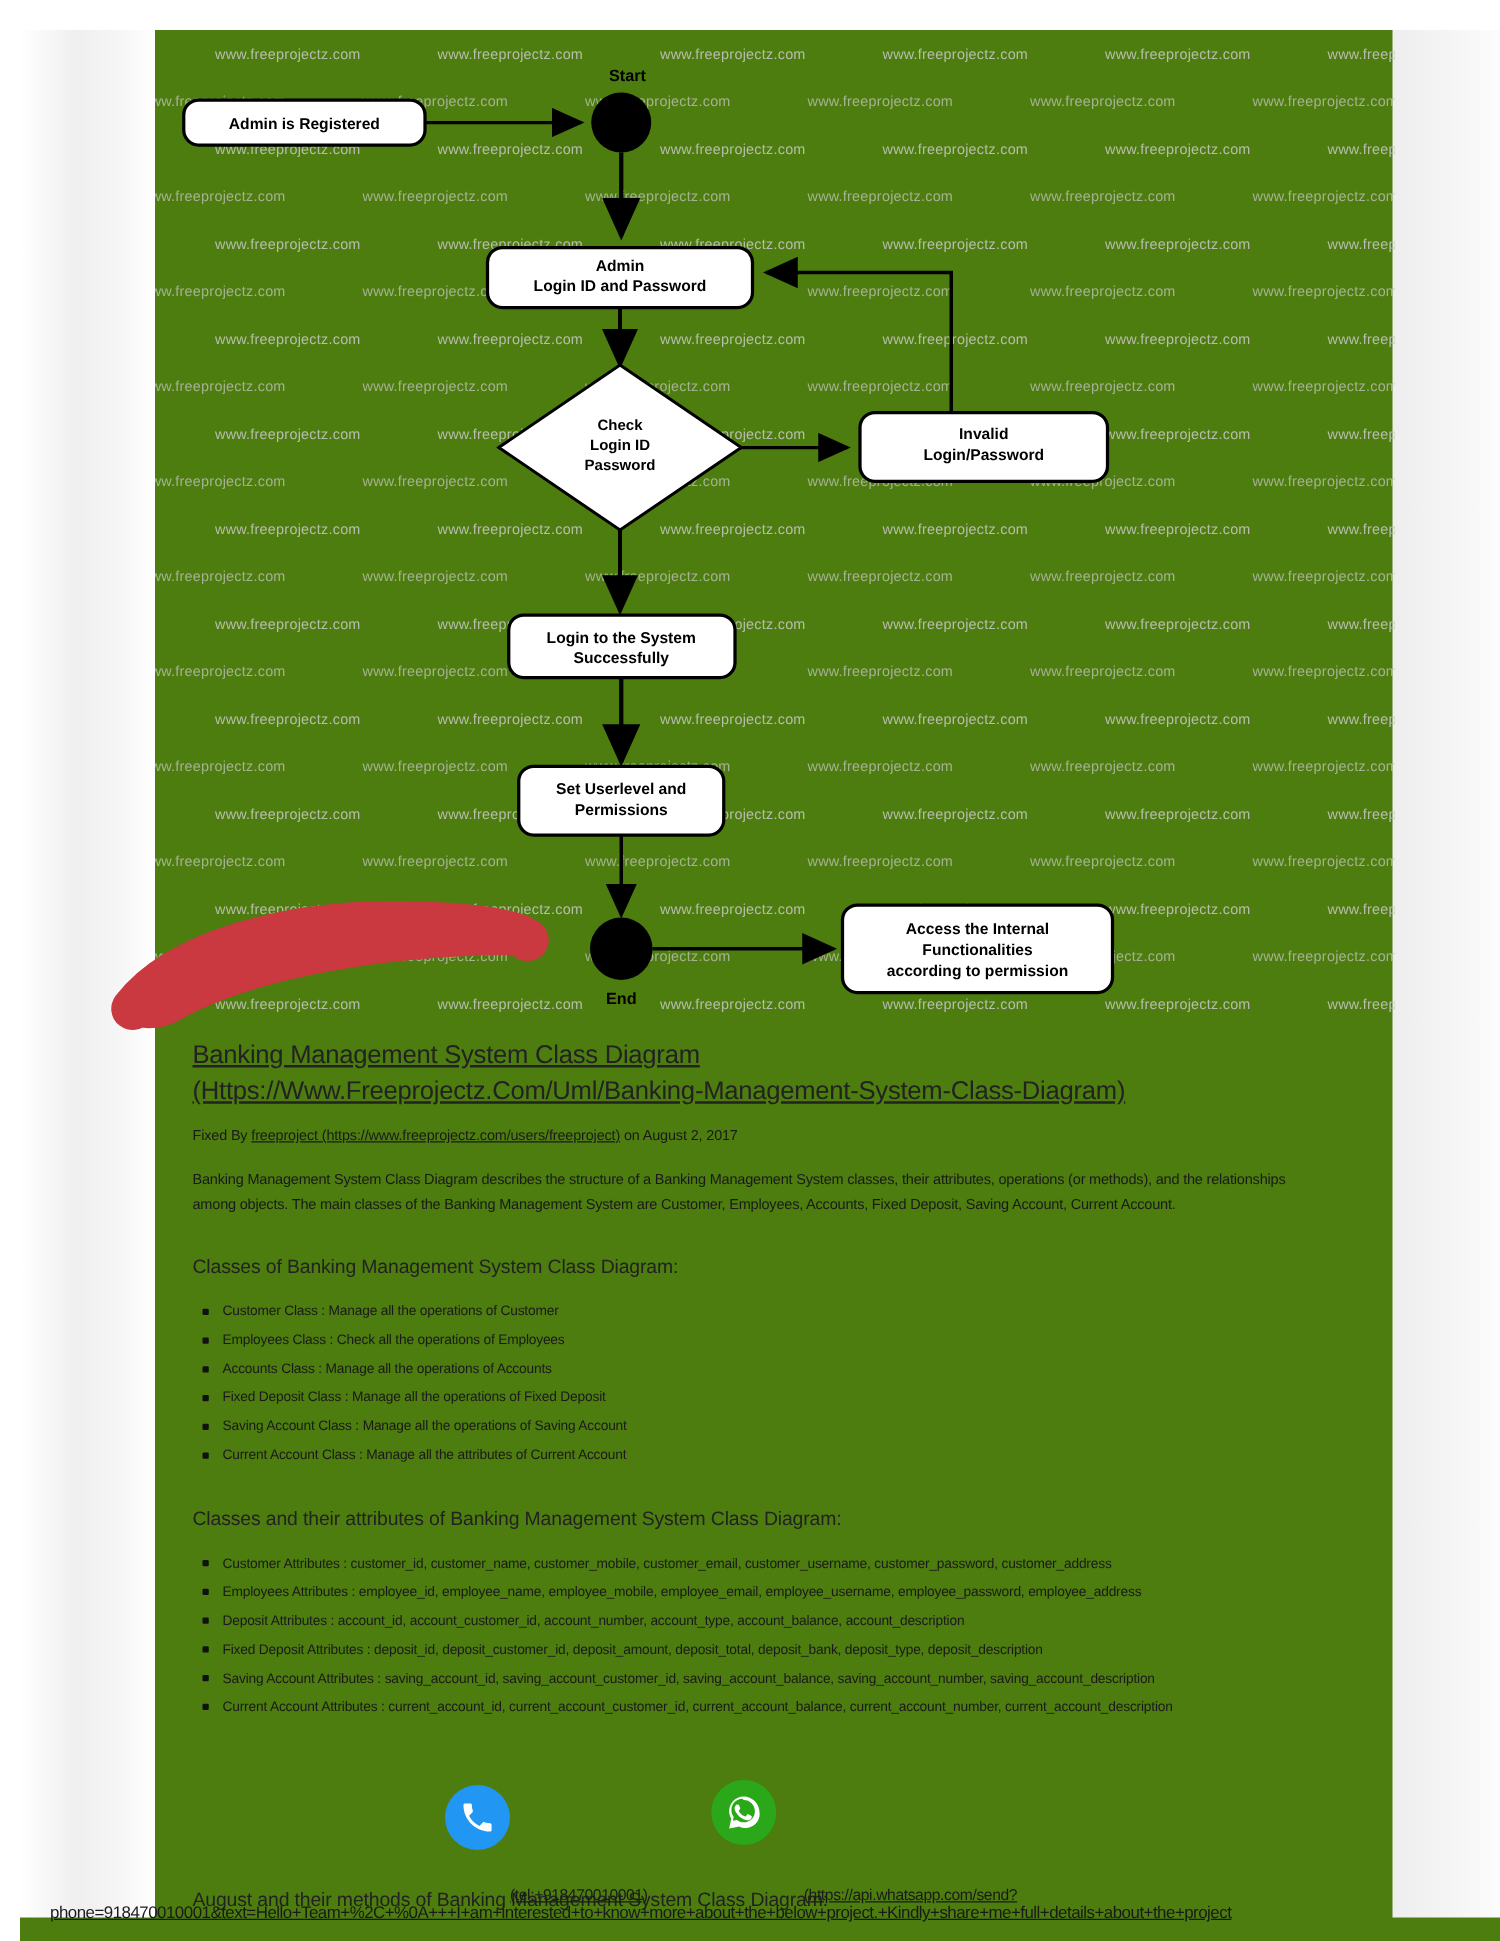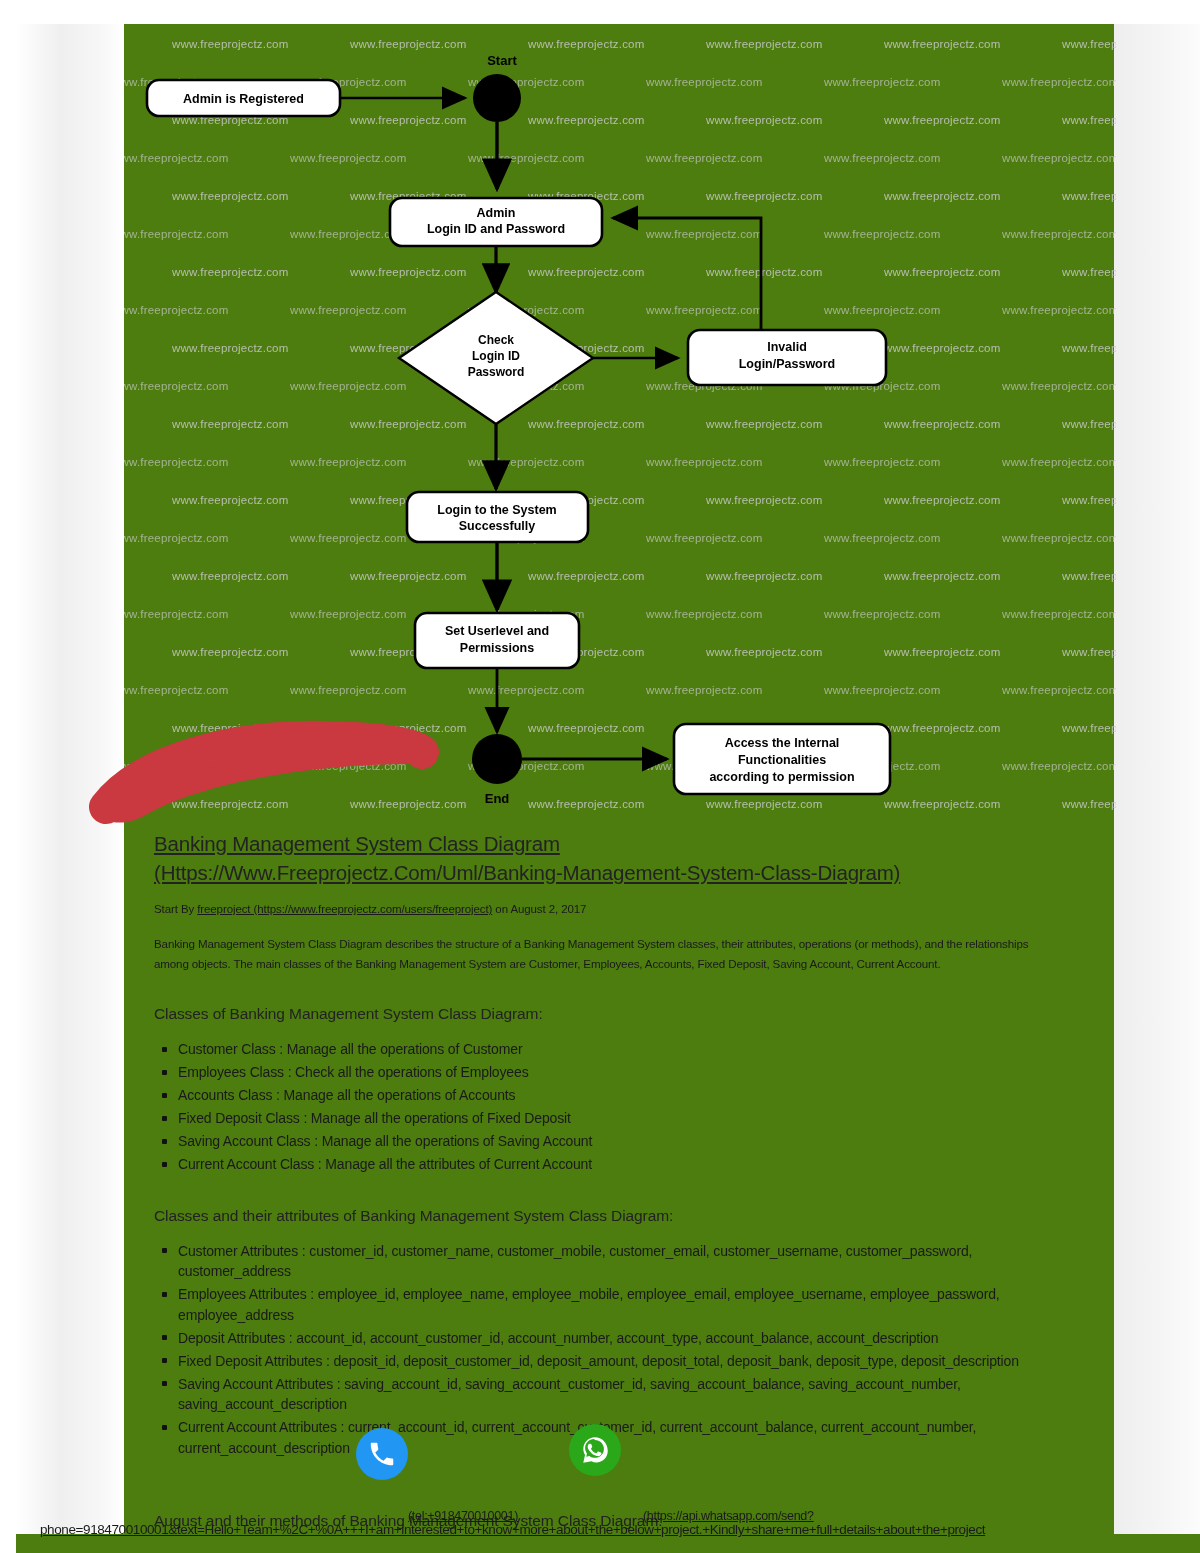--- a/index.html
+++ b/index.html
@@ -55,21 +55,21 @@
     font-size:11.6px;line-height:19.5px;margin:19px 0 0 0;
     text-align:left;letter-spacing:-.15px;
   }
   .sect-head{
     font-size:15.5px;font-weight:400;color:#222;margin:32px 0 0 0;letter-spacing:-.1px;
   }
   ul.blist{
     margin:16px 0 0 0;padding:0 0 0 24px;list-style:none;
   }
   ul.blist li{
-    font-size:14px;line-height:20.5px;position:relative;
+    font-size:11px;line-height:20.5px;position:relative;
     margin:0 0 2.5px 0;letter-spacing:-.15px;
   }
   ul.blist li::before{
     content:"";position:absolute;left:-16px;top:7.5px;
     width:5px;height:5px;background:#111;border-radius:1px;
   }
   
   .contact-icon{
     position:absolute;width:52px;height:52px;border-radius:50%;
     display:flex;align-items:center;justify-content:center;
@@ -304,21 +304,21 @@
     <path d="M20,95 C56,48 148,24 240,26 C298,27 332,34 336,40" stroke="#c9393f" stroke-width="34" stroke-linecap="round" fill="none"></path>
   </svg>
 
   <div id="article">
     <div class="doc-title">
       <span>Banking Management System Class Diagram</span><br>
       <span>(Https://Www.Freeprojectz.Com/Uml/Banking-Management-System-Class-Diagram)</span>
     </div>
 
     <p class="posted">
-      <span>Start By </span><u>freeproject (https://www.freeprojectz.com/users/freeproject)</u><span> on August 2, 2017</span>
+      <span>Fixed By </span><u>freeproject (https://www.freeprojectz.com/users/freeproject)</u><span> on August 2, 2017</span>
     </p>
 
     <p class="para">Banking Management System Class Diagram describes the structure of a Banking Management System classes, their attributes, operations (or methods), and the relationships among objects. The main classes of the Banking Management System are Customer, Employees, Accounts, Fixed Deposit, Saving Account, Current Account.</p>
 
     <h2 class="sect-head">Classes of Banking Management System Class Diagram:</h2>
     <ul class="blist" id="classes-list">
         <li>Customer Class : Manage all the operations of Customer</li>
         <li>Employees Class : Check all the operations of Employees</li>
         <li>Accounts Class : Manage all the operations of Accounts</li>
         <li>Fixed Deposit Class : Manage all the operations of Fixed Deposit</li>

